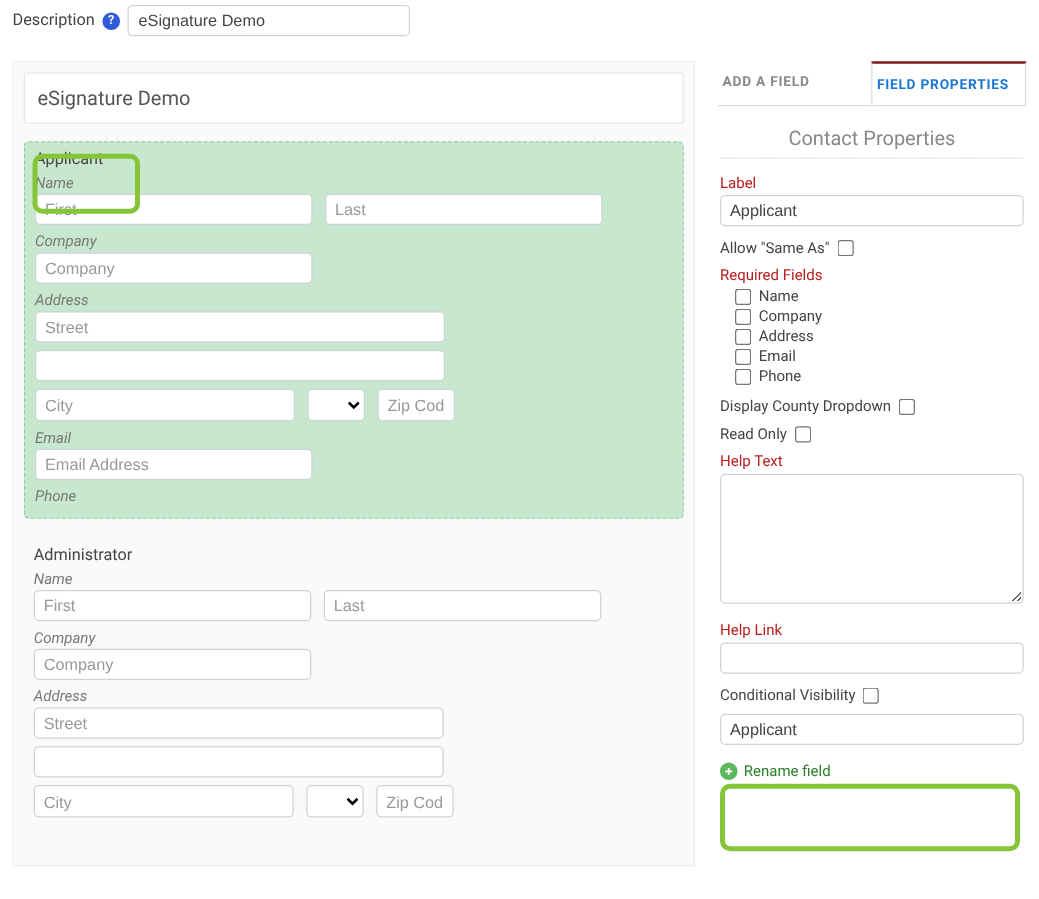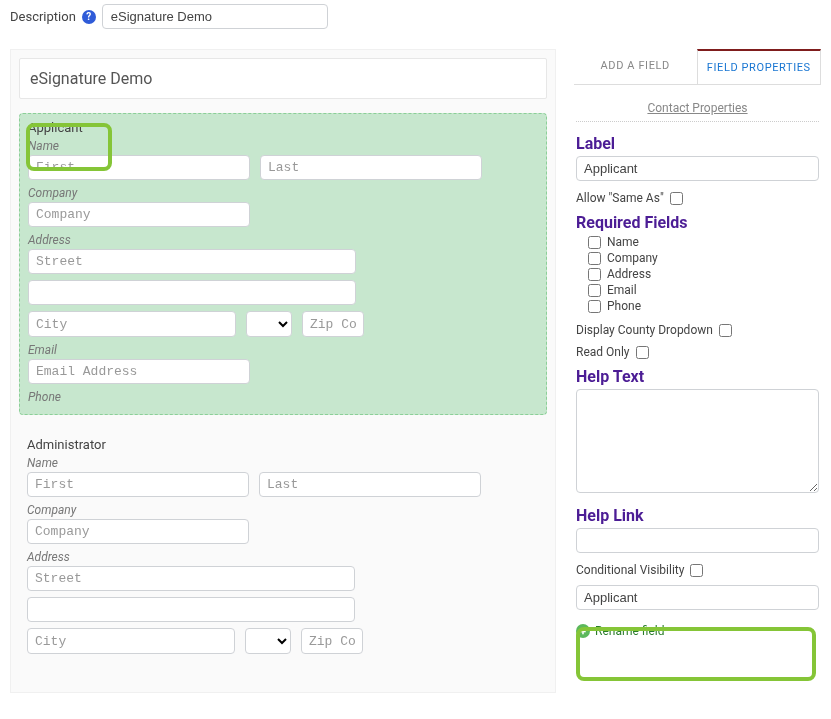--- a/index.html
+++ b/index.html
@@ -17,41 +17,41 @@
 .left { flex: 1; background: #fafafa; padding: 8px; border:1px solid #f0f0f0; }
 .right { width: 247px; }
 
 
 .form-title-bar { background: #fff; border: 1px solid #e7e7e7; border-radius: 2px; padding: 10px 10px; font-size: 16px; color: #555; margin-bottom: 14px; }
 .block { margin-bottom: 16px; padding: 6px 8px 8px 8px; border-radius: 4px; }
 .block.selected { background: #c7e7ce; border: 1px dashed #8bcf97; }
 .block-title { font-size: 13px; color: #444; margin-bottom: 2px; }
 .sub-label { font-style: italic; color: #777; font-size: 12px; margin: 4px 0 2px 0; }
 .row { display: flex; gap: 10px; margin-bottom: 6px; }
-.txt { border: 1px solid #cfd2d6; border-radius: 4px; padding: 4px 7px; font-size: 13px; color:#777; background: #fff; font-family: Liberation Mono, monospace; }
+.txt { border: 1px solid #cfd2d6; border-radius: 4px; padding: 4px 7px; font-size: 13px; color:#777; background: #fff; }
 .txt::placeholder{color:#999;}
 .w-half { width: 222px; }
 .w-short { width: 222px; }
 .w-street { width: 328px; }
 .w-city { width: 208px; }
 .sel-state { width: 46px; height: 26px; border:1px solid #cfd2d6; border-radius:4px; background:#fff;}
 .w-zip { width: 62px; }
 
 
 .hl-box { position:absolute; border: 4px solid #85c537; border-radius: 8px; pointer-events:none; }
 .hl1 { left: 26px; top: 123px; width: 86px; height: 48px; }
 .hl2 { left: 576px; top: 627px; width: 240px; height: 54px; }
 
 
 .tabs { display: flex; border-bottom: 1px solid #ddd; }
-.tab { flex: 1; text-align: center; padding: 10px 4px; font-size: 11px; letter-spacing: 0.6px; font-weight: 400; color: #888; cursor: pointer; }
+.tab { flex: 1; text-align: left; padding: 10px 4px; font-size: 11px; letter-spacing: 0.6px; font-weight: 700; color: #888; cursor: pointer; }
 .tab.active { color: #1976d2; border-top: 2px solid #7f1d1d; border-left:1px solid #ddd; border-right:1px solid #ddd; background:#fff;}
 .panel { padding: 10px 2px; }
-.section-head { text-align: center; font-size: 12px; color: #888; border-bottom: 1px dotted #ccc; padding: 6px 0 6px 0; margin-bottom: 12px; text-decoration: underline; }
-.fld-label { font-size: 16px; color: #4c1d95; margin-bottom: 3px; font-weight: bold; }
+.section-head { text-align: center; font-size: 16px; color: #888; border-bottom: 1px dotted #ccc; padding: 6px 0 6px 0; margin-bottom: 12px; }
+.fld-label { font-size: 12px; color: #b91c1c; margin-bottom: 3px; }
 .fld-input { width: 100%; border: 1px solid #cfd2d6; border-radius: 4px; padding: 4px 7px; font-size: 13px; margin-bottom: 10px; color:#444;}
 .chk-row { display: flex; align-items: center; gap: 6px; font-size: 12px; color: #444; margin-bottom: 8px; }
 .chk-sub { margin-left: 12px; display:flex; align-items:center; gap:6px; font-size:12px; color:#444; margin-bottom:2px;}
 .ta { width:100%; height:104px; border:1px solid #cfd2d6; border-radius:4px; resize:vertical; margin-bottom:10px; font-size:13px; padding:4px 7px;}
 .link-row { display:flex; align-items:center; gap:5px; font-size:12px; color:#2a7d2a; margin-top:4px;}
 .plus-icon { display:inline-flex; align-items:center; justify-content:center; width:14px; height:14px; border-radius:50%; background:#5cb85c;color:#fff;font-size:11px;font-weight:bold;}
 
 input[type=checkbox]{width:13px;height:13px;}
 
 </style>

